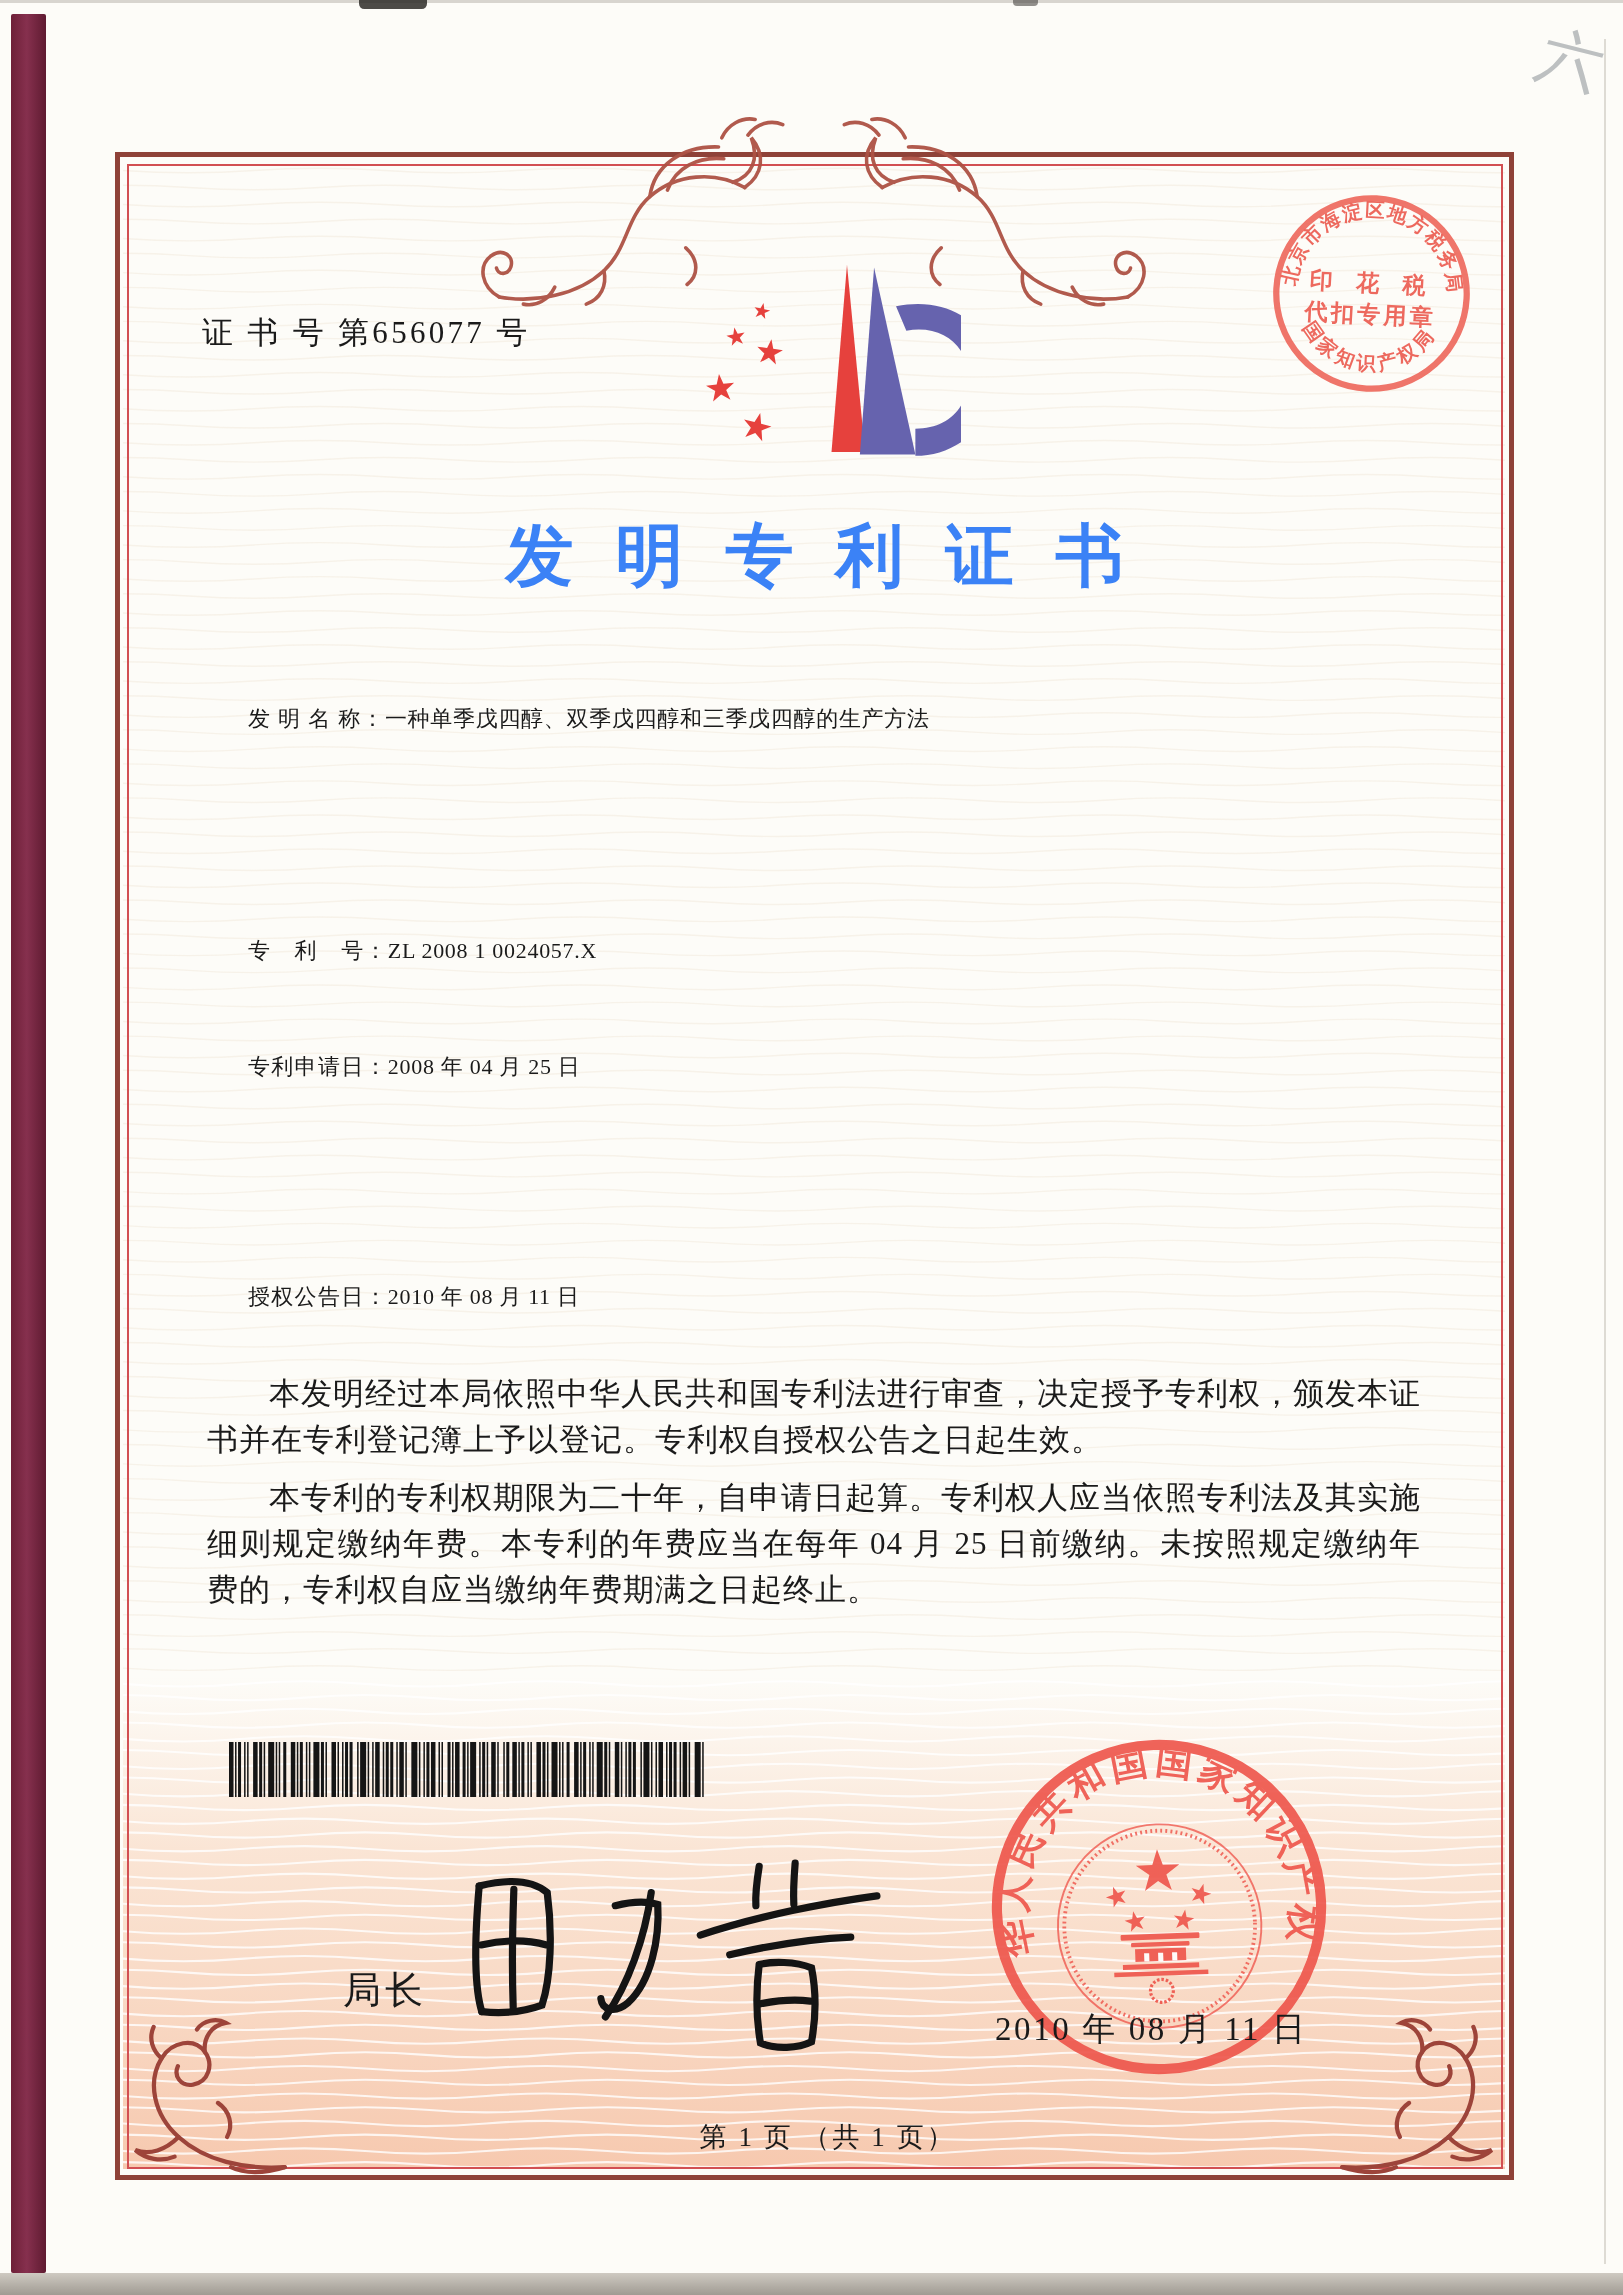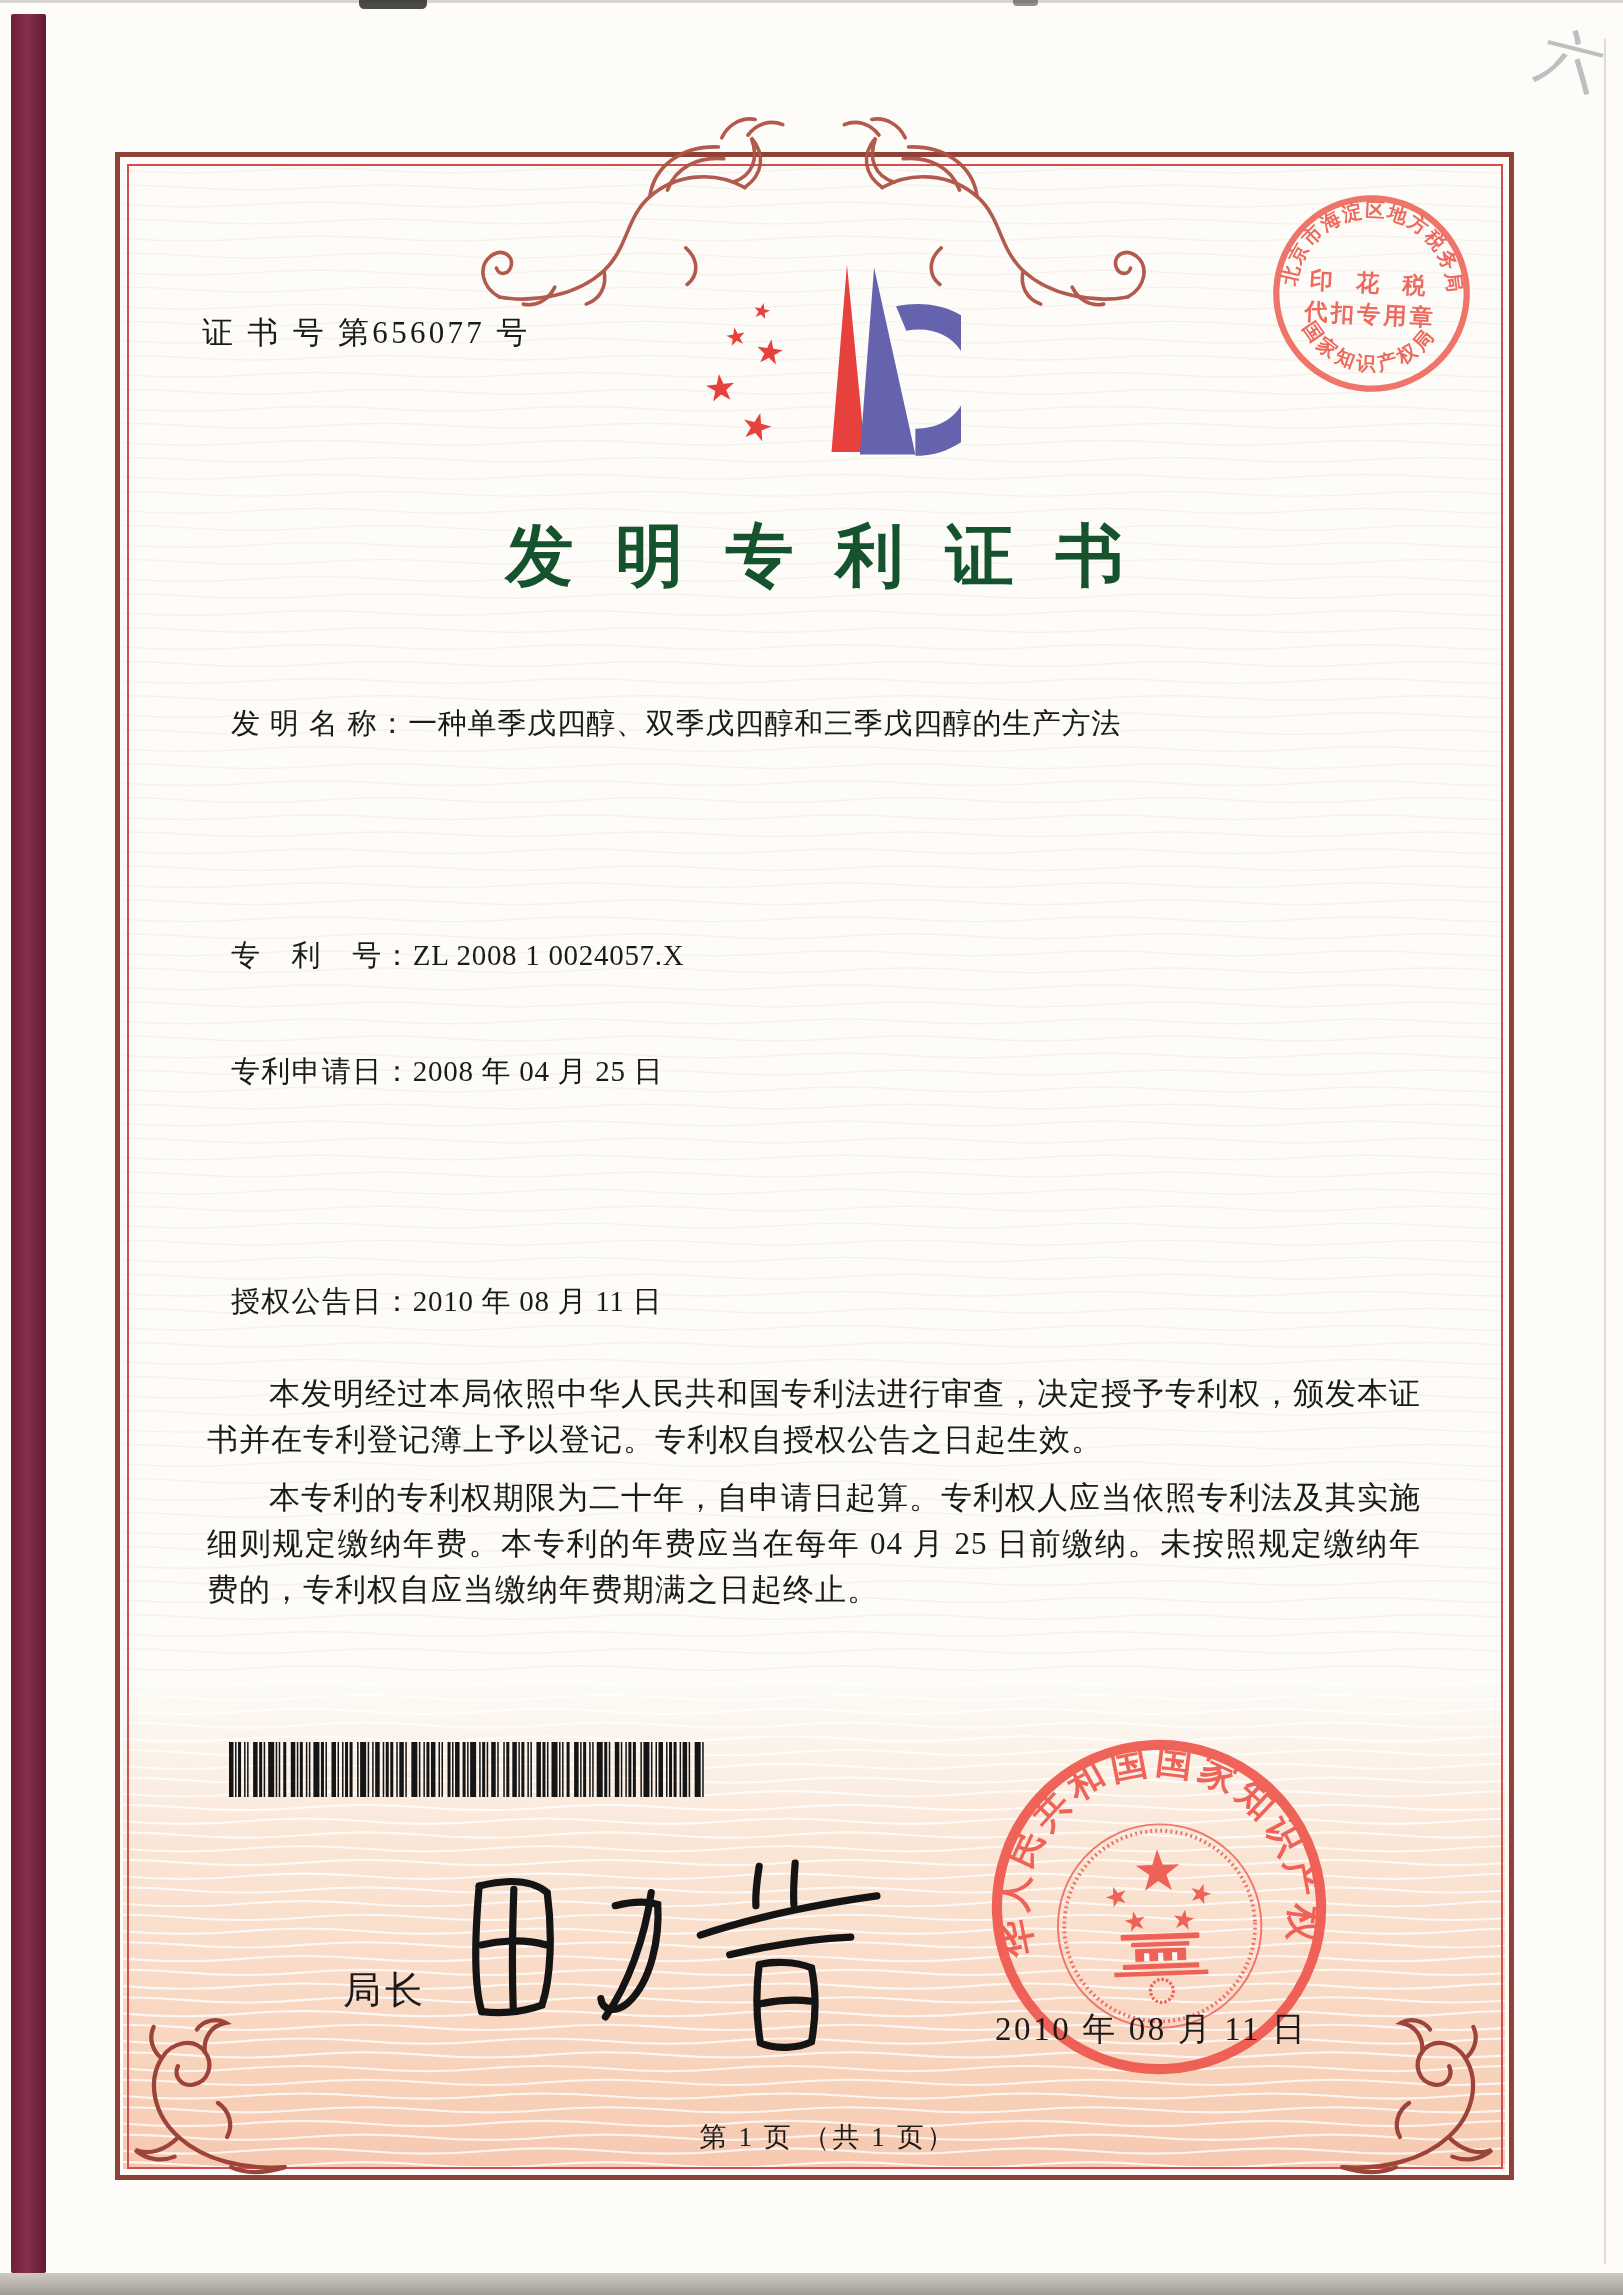--- a/index.html
+++ b/index.html
@@ -19,22 +19,22 @@
   
   .frame-outer{left:115px;top:152px;width:1399px;height:2028px;border:5.2px solid #8f4238;box-sizing:border-box;}
   .frame-inner{position:absolute;left:6.5px;top:6.5px;right:6.5px;bottom:6.5px;border:2px solid #d24f52;}
   
   .waves-upper{left:123px;top:162px;width:1382px;height:1512px;}
   .waves-lower{left:123px;top:1677px;width:1382px;height:492px;}
   
   .cert-no{left:202px;top:312px;font-size:31px;letter-spacing:3.3px;white-space:pre;}
   .logo{left:702px;top:261px;width:259px;height:200px;}
   .title{left:115px;top:511px;width:1399px;text-align:center;font-size:68px;font-weight:700;
-         letter-spacing:42px;padding-left:42px;box-sizing:border-box;color:#14532d;}
-  .row{left:231px;font-size:29px;white-space:pre;}
+         letter-spacing:42px;padding-left:42px;box-sizing:border-box;color:#3b82f6;}
+  .row{left:248px;font-size:22px;white-space:pre;}
   .row .lbl{letter-spacing:1.3px;}
   .row .val{font-weight:500;letter-spacing:0.7px;}
   .r1{top:704px;} .r2{top:821px;} .r3{top:936px;} .r4{top:1052px;text-align:right;} .r5{top:1168px;} .r6{top:1282px;}
   .paras{left:195px;top:1359px;width:1238px;}
   .paras p{margin:12px;font-size:31px;line-height:46px;text-align:justify;text-indent:2em;letter-spacing:1px;}
   .barcode{left:229px;top:1742px;width:477px;height:55px;}
   .director-row{left:343px;top:1949px;font-size:38px;letter-spacing:3.9px;margin-top:16px;}
   .signature{left:419px;top:1827px;width:471px;height:262px;}
   .main-seal{left:981px;top:1729px;width:356px;height:356px;opacity:.9;transform:rotate(-2deg);}
   .grant-date{left:995px;top:2007px;font-size:33px;letter-spacing:2.6px;white-space:pre;}

